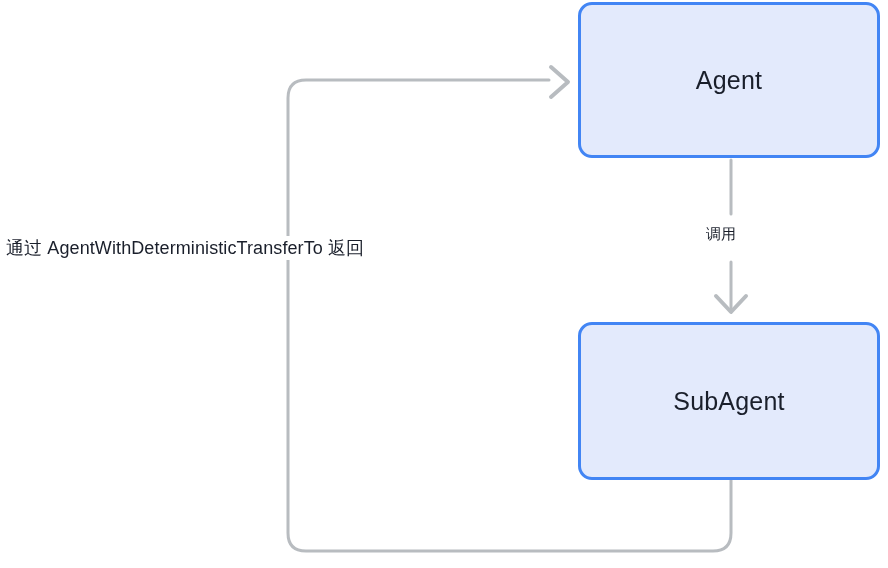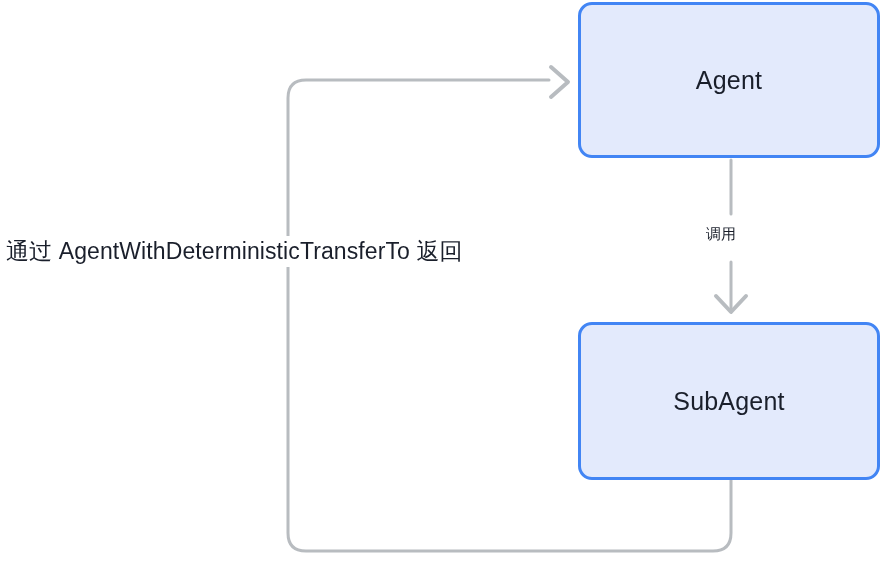--- a/index.html
+++ b/index.html
@@ -61,21 +61,21 @@
     padding: 0 6px;
   }
   #label-invoke {
     left: 700px;
     top: 225px;
     text-align: center;
   }
   #label-return {
     left: 0px;
     top: 236px;
-    font-size: 23px;
+    font-size: 18px;
     letter-spacing: 0.1px;
   }
 </style>
 </head>
 <body>
 
 <div id="canvas">
 
   <svg class="edge-layer" viewBox="0 0 888 568" xmlns="http://www.w3.org/2000/svg">
 

